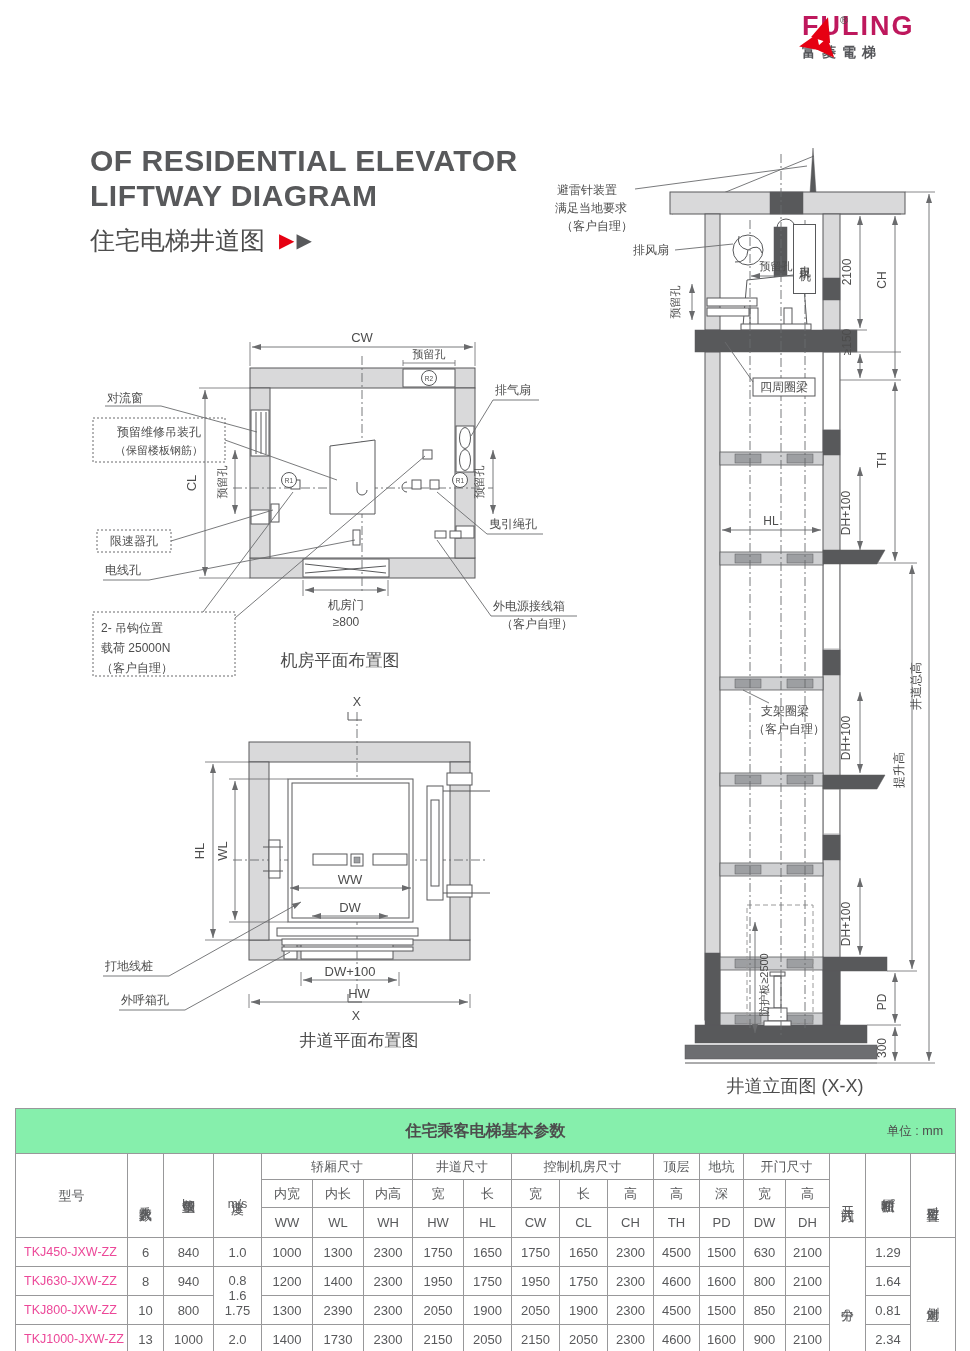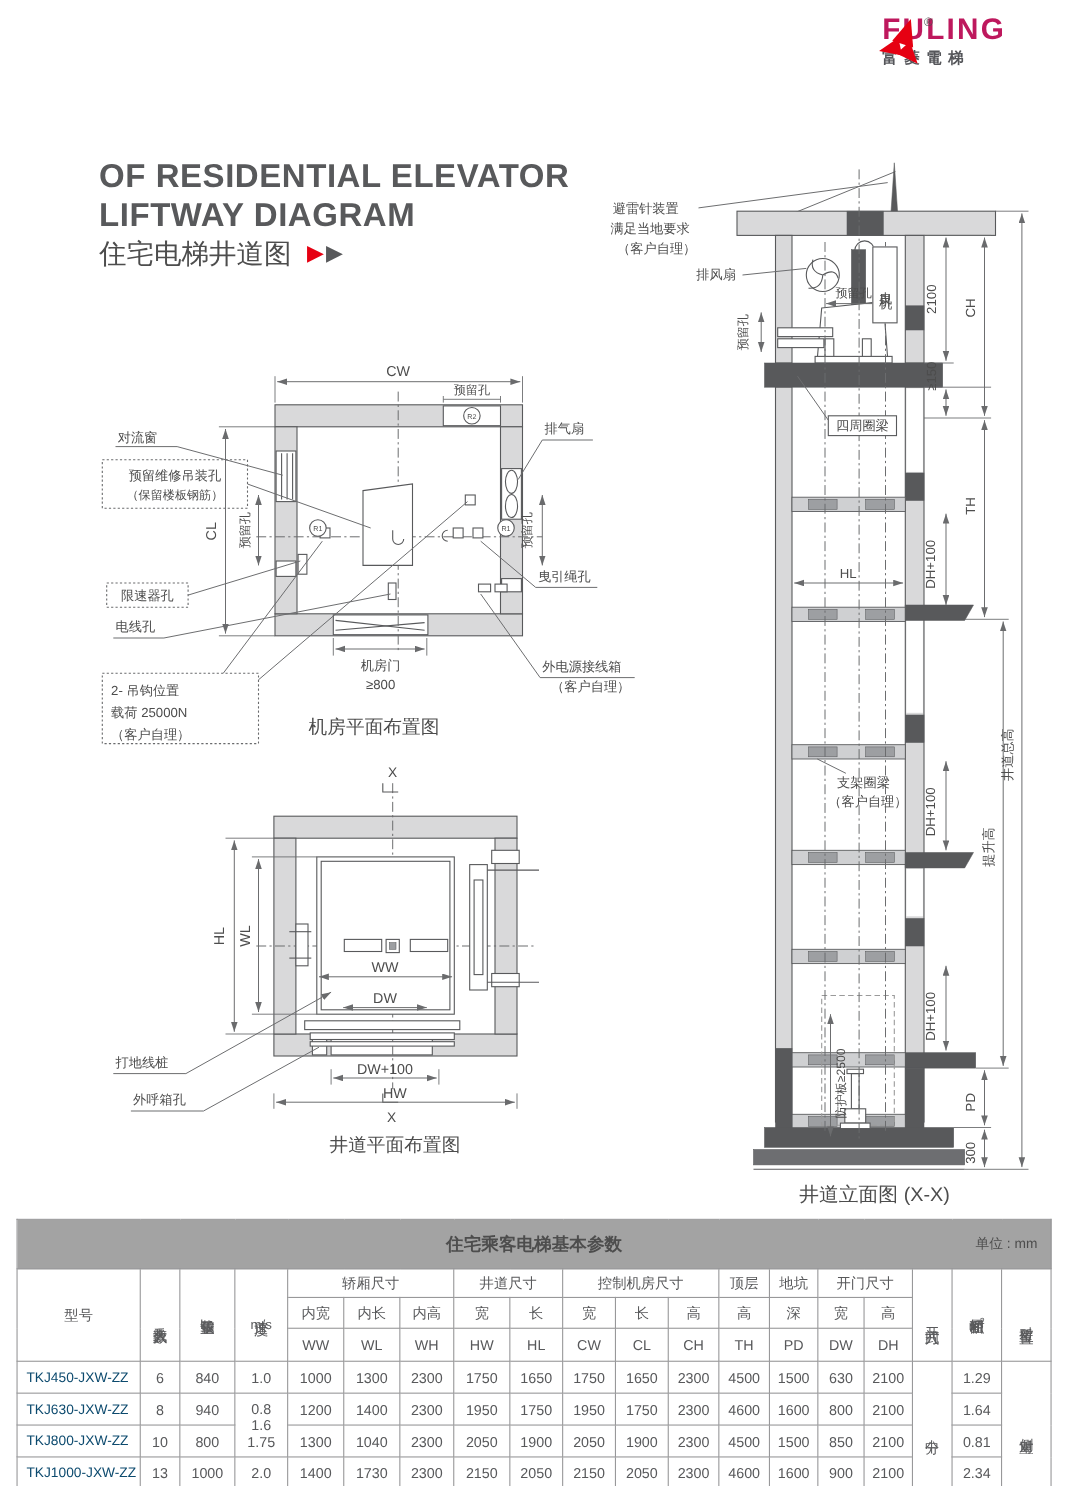--- a/index.html
+++ b/index.html
@@ -9,21 +9,21 @@
   
   .logo{position:absolute;left:796px;top:12px;width:170px;display:flex;align-items:flex-start;}
   .logo-mark{width:52px;height:58px;flex:0 0 auto;}
   .logo-col{margin-left:6px;}
   .logo-name{font-size:27px;font-weight:800;letter-spacing:2px;color:#be185d;line-height:1.05;text-align:right;}
   .logo-cjk{font-size:14px;font-weight:bold;letter-spacing:6px;color:#55565a;margin-top:4px;white-space:nowrap;}
 
   
   .titleblock{position:absolute;left:90px;top:143px;}
   .t1{font-size:30px;font-weight:bold;color:#58595b;line-height:1.18;letter-spacing:.5px;}
-  .t2{font-size:25px;color:#4d4d4d;display:flex;align-items:center;}
+  .t2{font-size:25px;color:#4d4d4d;margin-top:10px;display:flex;align-items:center;}
   .arr{font-size:20px;margin-left:6px;line-height:1;}
   .arr.red{color:#e60012;margin-left:14px;}
   .arr.gry{color:#58595b;margin-left:2px;}
 
   
   svg{position:absolute;overflow:visible;}
   #mr{left:85px;top:330px;}
   #sp{left:85px;top:690px;}
   #sv{left:555px;top:130px;}
   .wall{fill:#d9d9da;stroke:#58595b;stroke-width:1;}
@@ -51,31 +51,31 @@
   #sv .dim{marker-start:url(#aw3);marker-end:url(#aw3);}
 
   
   .vbox{position:absolute;left:793px;top:224px;width:21px;height:68px;border:1px solid #58595b;background:#fff;
         writing-mode:vertical-rl;text-orientation:upright;display:flex;align-items:center;justify-content:center;
         font-size:12px;color:#4d4d4d;letter-spacing:2px;}
 
   
   .spec{position:absolute;left:15px;top:1108px;width:940px;border-collapse:collapse;table-layout:fixed;font-size:13px;color:#58595b;}
   .spec th,.spec td{border:1px solid #98989a;text-align:center;padding:1px 0;font-weight:normal;background:#fff;}
-  .spec .tbar{background:#a3a3a3;height:42px;border:1px solid #98989a;}
+  .spec .tbar{background:#86efac;height:42px;border:1px solid #98989a;}
   .tbar-in{position:relative;width:100%;}
   .tbar-title{font-size:16px;font-weight:bold;color:#4d4d4d;}
   .tbar-unit{position:absolute;right:12px;top:50%;transform:translateY(-50%);font-size:12.5px;color:#4d4d4d;}
   .spec .hA{height:26px;}
   .spec .hB{height:28px;font-family:Liberation Serif, serif;}
   .spec .hC{height:30px;}
   .spec .dr{height:29px;}
   .vt{writing-mode:vertical-rl;text-orientation:upright;line-height:1;letter-spacing:1px;display:inline-block;}
   .unit{font-size:12px;margin-top:2px;}
-  .model{font-weight:bold;color:#0c4a6e;text-align:left !important;padding-left:8px !important;font-size:12.5px;}
+  .model{font-weight:bold;color:#ec4899;text-align:left !important;padding-left:8px !important;font-size:12.5px;}
   .supwrap sup{font-size:8px;}
 </style>
 </head>
 <body>
 
 <div class="page">
 
   <div class="logo">
     <svg class="logo-mark" viewBox="0 0 52 58">
       <g transform="translate(24,30)">
@@ -546,21 +546,21 @@
       <td>1600</td>
       <td>800</td>
       <td>2100</td>
       <td>1.64</td>
     </tr>
     <tr class="dr">
       <td class="model">TKJ800-JXW-ZZ</td>
       <td>10</td>
       <td>800</td>
       <td>1300</td>
-      <td>1040</td>
+      <td>2390</td>
       <td>2300</td>
       <td>2050</td>
       <td>1900</td>
       <td>2050</td>
       <td>1900</td>
       <td>2300</td>
       <td>4500</td>
       <td>1500</td>
       <td>850</td>
       <td>2100</td>

